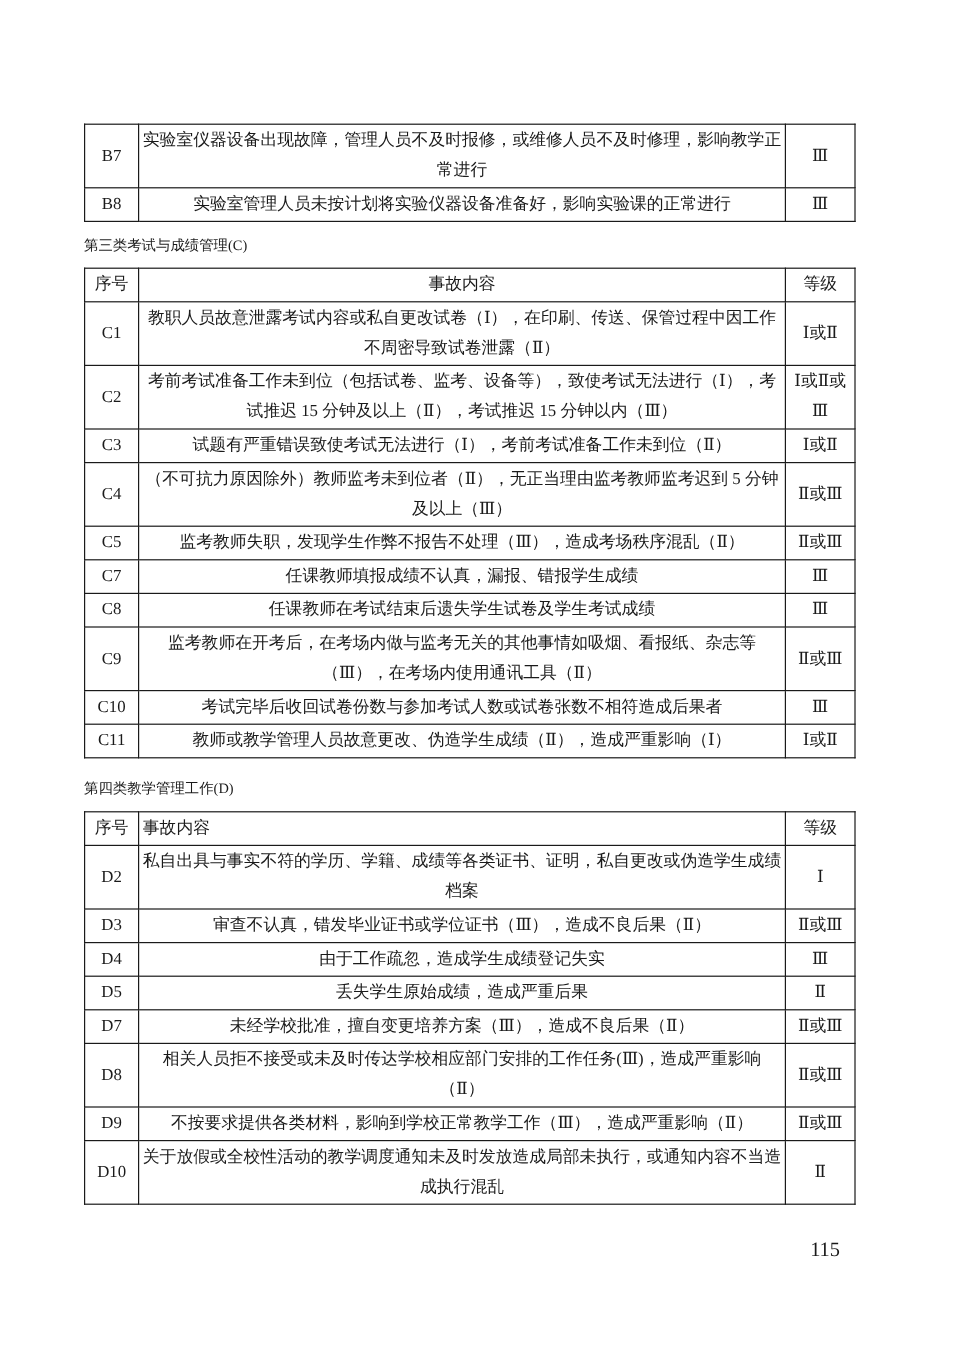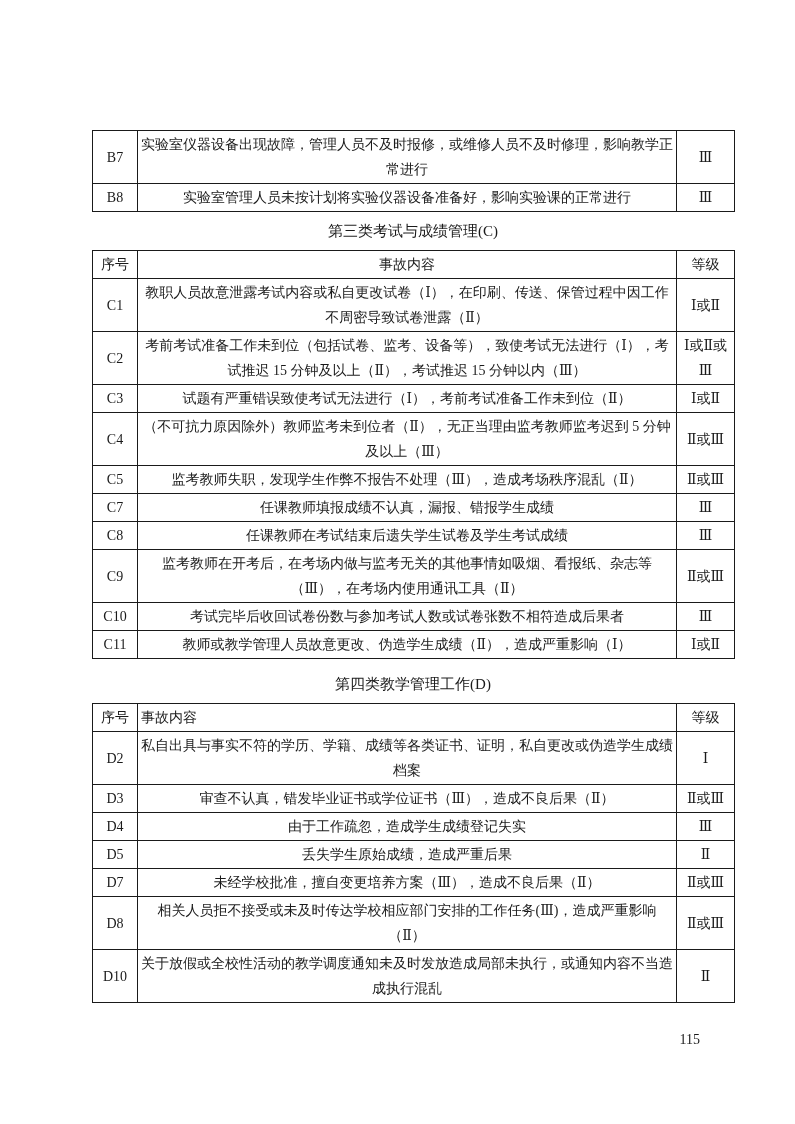--- a/index.html
+++ b/index.html
@@ -11,24 +11,23 @@
     position: relative;
     width: 795px;
     height: 1124px;
     background: #ffffff;
     font-family: "Liberation Serif", "DejaVu Serif", serif;
     color: #1a1a1a;
     overflow: hidden;
   }
   .content {
     position: absolute;
-    left: 92px;
+    left: 70px;
     top: 103px;
     width: 642px;
-    margin-top: 27px;
   }
   table.incident-table {
     border-collapse: collapse;
     table-layout: fixed;
     width: 642px;
   }
   table.incident-table td {
     border: 1.4px solid #1a1a1a;
     font-size: 14px;
     line-height: 25px;
@@ -45,33 +44,33 @@
   }
   td.level-cell {
     text-align: center;
   }
   tr.header-row td {
     font-weight: normal;
   }
   tr.header-row.align-center td.content-cell { text-align: center; }
   tr.header-row.align-left td.content-cell { text-align: left; }
   .table-title {
-    text-align: center;
-    font-size: 15px;
+    text-align: left;
+    font-size: 12px;
     line-height: 20px;
     margin: 9px 0 9px 0;
   }
   .spacer-d {
     height: 6px;
   }
   .page-number {
     position: absolute;
     right: 95px;
     top: 1032px;
-    font-size: 14px;
+    font-size: 17px;
     font-family: "Liberation Serif", "DejaVu Serif", serif;
     color: #1a1a1a;
   }
 </style>
 </head>
 <body>
 
 <div class="page">
   <div class="content">
 
@@ -202,20 +201,25 @@
             <td class="id-cell">D7</td>
             <td class="content-cell">未经学校批准，擅自变更培养方案（Ⅲ），造成不良后果（Ⅱ）</td>
             <td class="level-cell">Ⅱ或Ⅲ</td>
           </tr>
           <tr>
             <td class="id-cell">D8</td>
             <td class="content-cell">相关人员拒不接受或未及时传达学校相应部门安排的工作任务(Ⅲ)，造成严重影响（Ⅱ）</td>
             <td class="level-cell">Ⅱ或Ⅲ</td>
           </tr>
           <tr>
+            <td class="id-cell">D9</td>
+            <td class="content-cell">不按要求提供各类材料，影响到学校正常教学工作（Ⅲ），造成严重影响（Ⅱ）</td>
+            <td class="level-cell">Ⅱ或Ⅲ</td>
+          </tr>
+          <tr>
             <td class="id-cell">D10</td>
             <td class="content-cell">关于放假或全校性活动的教学调度通知未及时发放造成局部未执行，或通知内容不当造成执行混乱</td>
             <td class="level-cell">Ⅱ</td>
           </tr>
         </tbody>
     </table>
 
   </div>
 
   <div class="page-number">115</div>

